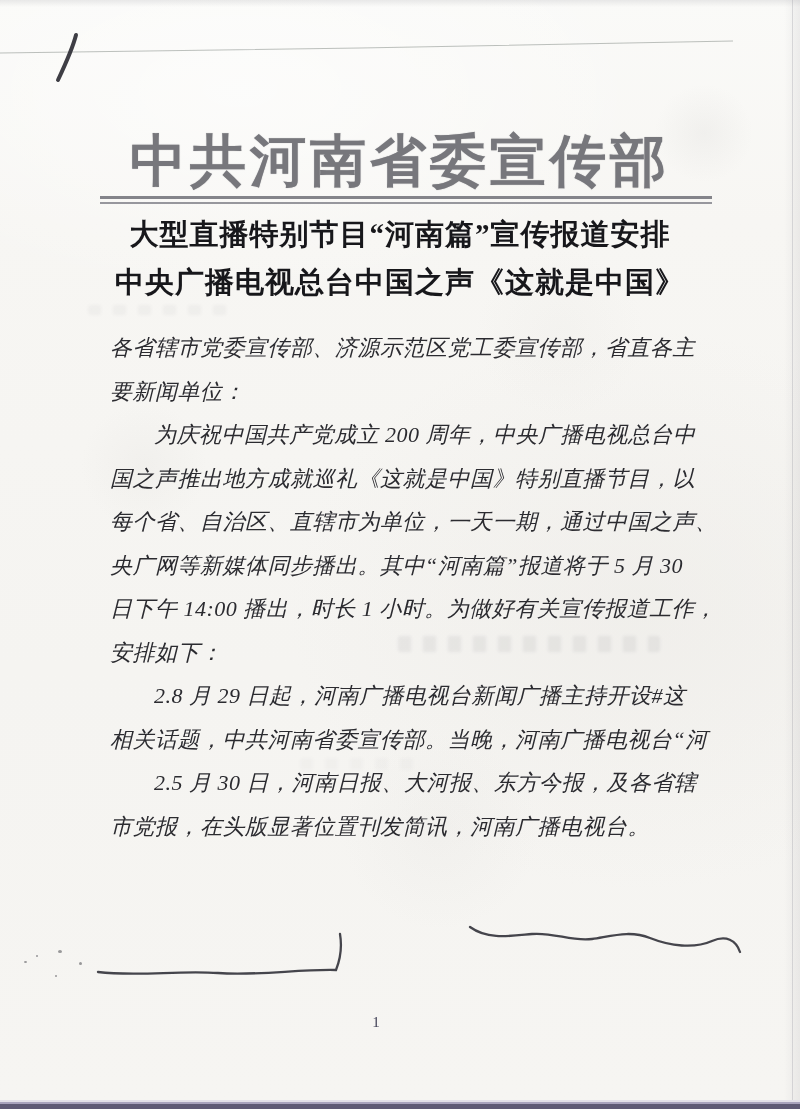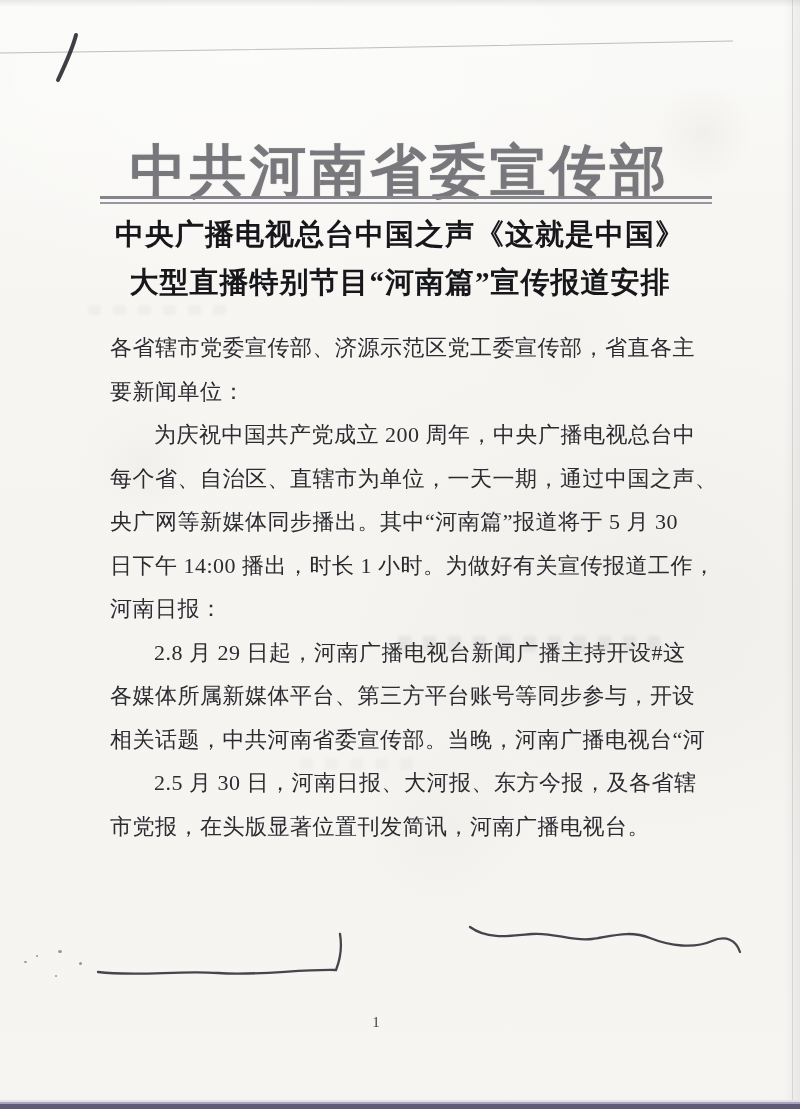--- a/index.html
+++ b/index.html
@@ -39,40 +39,39 @@
   .bottom-band{
     position:absolute;left:0;bottom:0;width:800px;height:9px;
     background:linear-gradient(180deg,#e3e0e8 0 2px,#a9a3bd 2px 4px,#5f5a75 4px 9px);
   }
   
   .letterhead{
     position:absolute;left:0;top:124px;width:800px;text-align:center;
     font-size:56px;font-weight:bold;letter-spacing:4px;
     color:#77777c;text-shadow:0 0 1px rgba(119,119,124,.6);
     white-space:nowrap;
-    margin-top:10px;
   }
   .rule{
     position:absolute;left:100px;top:196px;width:612px;height:8px;
     border-top:3px solid #84848a;border-bottom:2px solid #97979d;
     box-sizing:border-box;
   }
   
   .doc-title{
     position:absolute;left:56px;top:210px;width:688px;text-align:center;
     font-size:29px;font-weight:bold;line-height:48px;letter-spacing:1px;
     color:#17171b;white-space:nowrap;
   }
   
   .body-text{
     position:absolute;left:110px;top:326px;width:596px;
     font-size:22px;line-height:43.5px;color:#2b2b30;
     letter-spacing:.5px;
   }
-  .body-line{white-space:nowrap;}
+  .body-line{white-space:nowrap;font-style:italic;}
   .body-line.indent{padding-left:44px;}
   
   .page-number{
     position:absolute;left:366px;top:1014px;width:20px;text-align:center;
     font-size:15px;color:#3f3f55;
   }
   
   .artifact-svg{position:absolute;left:0;top:0;pointer-events:none;}
   .ghost-smudge{
     position:absolute;pointer-events:none;
@@ -92,34 +91,34 @@
 
   <div class="mottle"></div>
   <div class="top-edge"></div>
   <div class="right-edge"></div>
   <div class="right-edge-line"></div>
 
   <div class="letterhead">中共河南省委宣传部</div>
   <div class="rule"></div>
 
   <div class="doc-title">
+    <div>大型直播特别节目“河南篇”宣传报道安排</div>
     <div>中央广播电视总台中国之声《这就是中国》</div>
-    <div>大型直播特别节目“河南篇”宣传报道安排</div>
   </div>
 
   <div class="body-text">
     <div class="body-line">各省辖市党委宣传部、济源示范区党工委宣传部，省直各主</div>
     <div class="body-line">要新闻单位：</div>
     <div class="body-line indent">为庆祝中国共产党成立 200 周年，中央广播电视总台中</div>
+    <div class="body-line">国之声推出地方成就巡礼《这就是中国》特别直播节目，以</div>
     <div class="body-line">每个省、自治区、直辖市为单位，一天一期，通过中国之声、</div>
     <div class="body-line">央广网等新媒体同步播出。其中“河南篇”报道将于 5 月 30</div>
     <div class="body-line">日下午 14:00 播出，时长 1 小时。为做好有关宣传报道工作，</div>
-    <div class="body-line">河南日报：</div>
+    <div class="body-line">安排如下：</div>
     <div class="body-line indent">2.8 月 29 日起，河南广播电视台新闻广播主持开设#这</div>
-    <div class="body-line">各媒体所属新媒体平台、第三方平台账号等同步参与，开设</div>
     <div class="body-line">相关话题，中共河南省委宣传部。当晚，河南广播电视台“河</div>
     <div class="body-line indent">2.5 月 30 日，河南日报、大河报、东方今报，及各省辖</div>
     <div class="body-line">市党报，在头版显著位置刊发简讯，河南广播电视台。</div>
   </div>
 
   <div class="ghost-smudge ghost-1"></div>
   <div class="ghost-smudge ghost-2"></div>
   <div class="ghost-smudge ghost-3"></div>
 
   <div class="speck" style="left:24px;top:961px;width:3px;height:2px;"></div>

